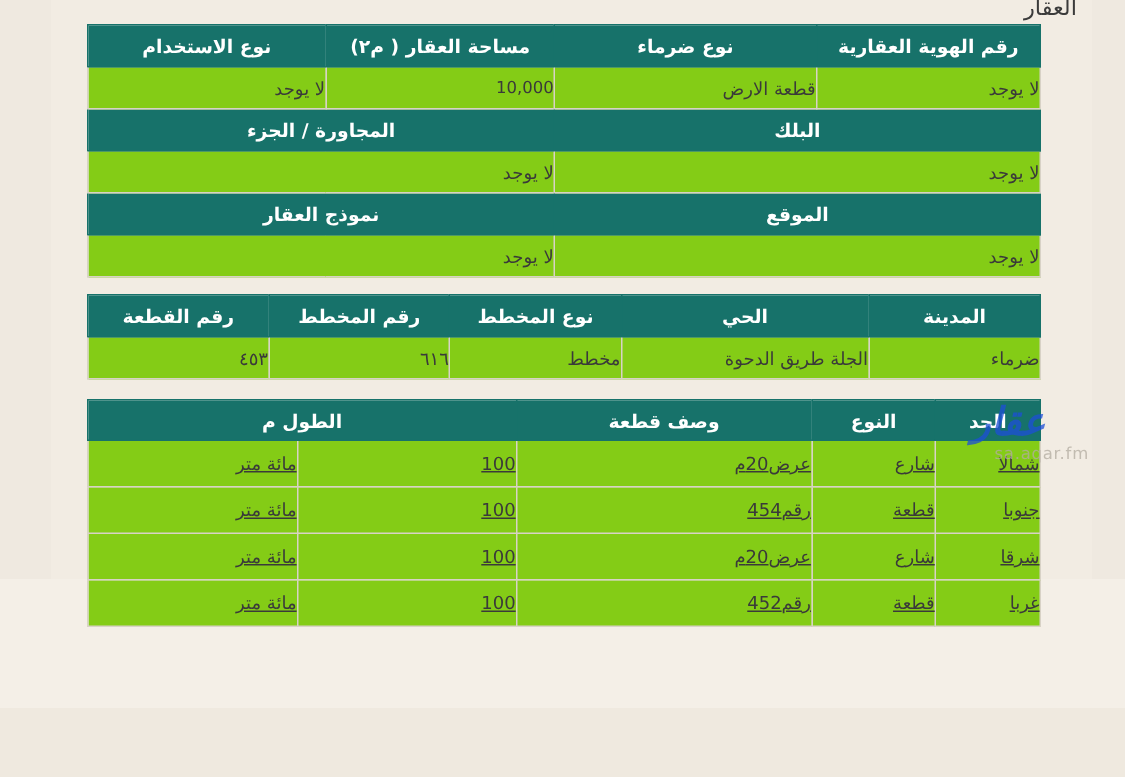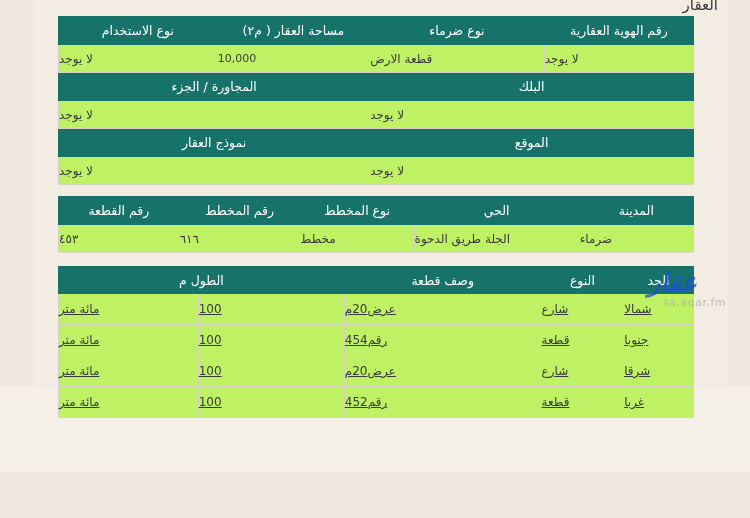--- a/index.html
+++ b/index.html
@@ -64,28 +64,28 @@
     padding: 0;
     margin: 0;
   }
   .hdr {
     background: #17726a;
     color: #ffffff;
     font-size: 12.5px;
     text-align: center;
     height: 27px;
     vertical-align: middle;
-    font-weight: normal;
+    font-weight: bold;
     border: 1px solid #17726a !important;
   }
   .val {
-    background: #bef264;
+    background: #84cc16;
     color: #3a3a3a;
     font-size: 12px;
-    text-align: left;
+    text-align: right;
     height: 27px;
     vertical-align: middle;
   }
   .val.num {
     font-size: 11px;
   }
 
   #main-table {
     left: 58px;
     top: 16px;

